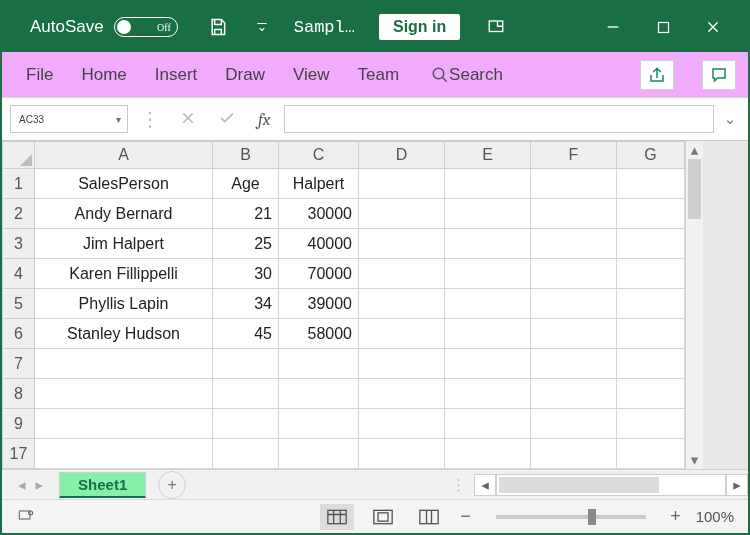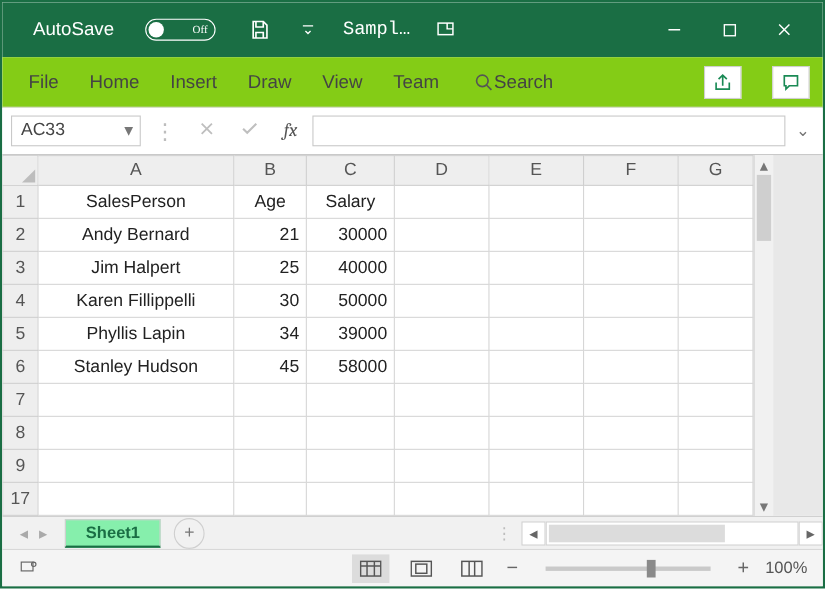--- a/index.html
+++ b/index.html
@@ -17,21 +17,21 @@
 
   
   .titlebar {
     background:#1a6e44;
     color:#fff;
     height:50px;
     display:flex; align-items:center;
     padding:0 10px 0 28px;
     font-size:17px;
   }
-  .autosave { display:flex; align-items:center; gap:28px; margin-right:18px; }
+  .autosave { display:flex; align-items:center; gap:10px; margin-right:18px; }
   .autosave-toggle {
     width:64px; height:20px; border:1.5px solid #fff; border-radius:12px;
     position:relative; display:flex; align-items:center; justify-content:flex-end;
     font-size:10px; padding-right:6px; color:#fff;font-family:Liberation Serif, serif;
   }
   .autosave-toggle::before {
     content:""; position:absolute; left:2px; top:2px;
     width:14px; height:14px; border-radius:50%; background:#fff;
   }
   .title-btn {
@@ -44,21 +44,21 @@
     background:#fff; color:#1a6e44; font-weight:600;
     padding:4px 14px; border-radius:2px; font-size:16px;
     margin:0 14px; cursor:pointer;
   }
   .title-spacer { flex:1; }
   .title-ctrl { width:50px; height:50px; display:flex; align-items:center; justify-content:center; cursor:pointer; }
   .title-ctrl svg { stroke:#fff; }
 
   
   .ribbon {
-    background:#84cc16;
+    background:#f0abfc;
     border-bottom:1px solid #d8d8d8;
     height:46px;
     display:flex; align-items:center;
     padding:0 12px 0 24px;
     gap:28px;
     font-size:17px;
     color:#444;
   }
   .ribbon .tab { cursor:pointer; }
   .ribbon .search { display:flex; align-items:center; margin-left:4px; }
@@ -68,21 +68,21 @@
   .ribbon .comment-btn { color:#1a8a55; border:1px solid #cfcfcf; background:#fff; width:34px; height:30px; }
 
   
   .formula-row {
     height:42px; display:flex; align-items:center; padding:4px 8px 4px 8px;
     gap:6px; background:#fff;
   }
   .namebox {
     width:118px; height:28px; border:1px solid #c9c9c9;
     display:flex; align-items:center; justify-content:space-between;
-    padding:0 6px 0 8px; font-size:16px; color:#444;
+    padding:0 6px 0 8px; font-size:10px; color:#444;
   }
   .namebox .drop { color:#777; }
   .dots { color:#bdbdbd; font-size:20px; padding:0 6px; }
   .fx-group {
     display:flex; align-items:center; gap:22px; padding:0 8px;
     color:#a8a8a8;
   }
   .fx-label { font-style:italic; font-family:"Cambria","Georgia",serif; color:#555; font-size:17px; }
   .formula-input {
     flex:1; height:28px; border:1px solid #c9c9c9; background:#fff;
@@ -186,20 +186,21 @@
         <path d="M5 3h11l4 4v14H5z"></path>
         <path d="M8 3v6h8V3M8 21v-6h8v6"></path>
       </svg>
   </div>
   <div class="title-btn">
     <svg width="14" height="14" viewBox="0 0 24 24" fill="none" stroke="#fff" stroke-width="2">
         <path d="M4 6h16M8 14l4 4 4-4"></path>
       </svg>
   </div>
   <span class="doc-title">Sampl…</span>
+  <span class="signin">Sign in</span>
   <div class="title-btn">
     <svg width="20" height="18" viewBox="0 0 24 24" fill="none" stroke="#fff" stroke-width="1.8">
         <rect x="3" y="4" width="18" height="14"></rect>
         <path d="M14 4v7h7"></path>
       </svg>
   </div>
   <div class="title-spacer"></div>
   <div class="title-ctrl">
     <svg width="16" height="16" viewBox="0 0 24 24" stroke-width="2">
         <path d="M4 12h16"></path>
@@ -289,21 +290,21 @@
         <th>E</th>
         <th>F</th>
         <th>G</th>
       </tr>
     </thead>
     <tbody id="grid-body">
         <tr>
           <th>1</th>
           <td class="txt">SalesPerson</td>
           <td class="txt">Age</td>
-          <td class="txt">Salary</td>
+          <td class="txt">Halpert</td>
           <td class="txt"></td>
           <td class="txt"></td>
           <td class="txt"></td>
           <td class="txt"></td>
         </tr>
         <tr>
           <th>2</th>
           <td class="txt">Andy Bernard</td>
           <td class="num">21</td>
           <td class="num">30000</td>
@@ -319,21 +320,21 @@
           <td class="num">40000</td>
           <td class="txt"></td>
           <td class="txt"></td>
           <td class="txt"></td>
           <td class="txt"></td>
         </tr>
         <tr>
           <th>4</th>
           <td class="txt">Karen Fillippelli</td>
           <td class="num">30</td>
-          <td class="num">50000</td>
+          <td class="num">70000</td>
           <td class="txt"></td>
           <td class="txt"></td>
           <td class="txt"></td>
           <td class="txt"></td>
         </tr>
         <tr>
           <th>5</th>
           <td class="txt">Phyllis Lapin</td>
           <td class="num">34</td>
           <td class="num">39000</td>

